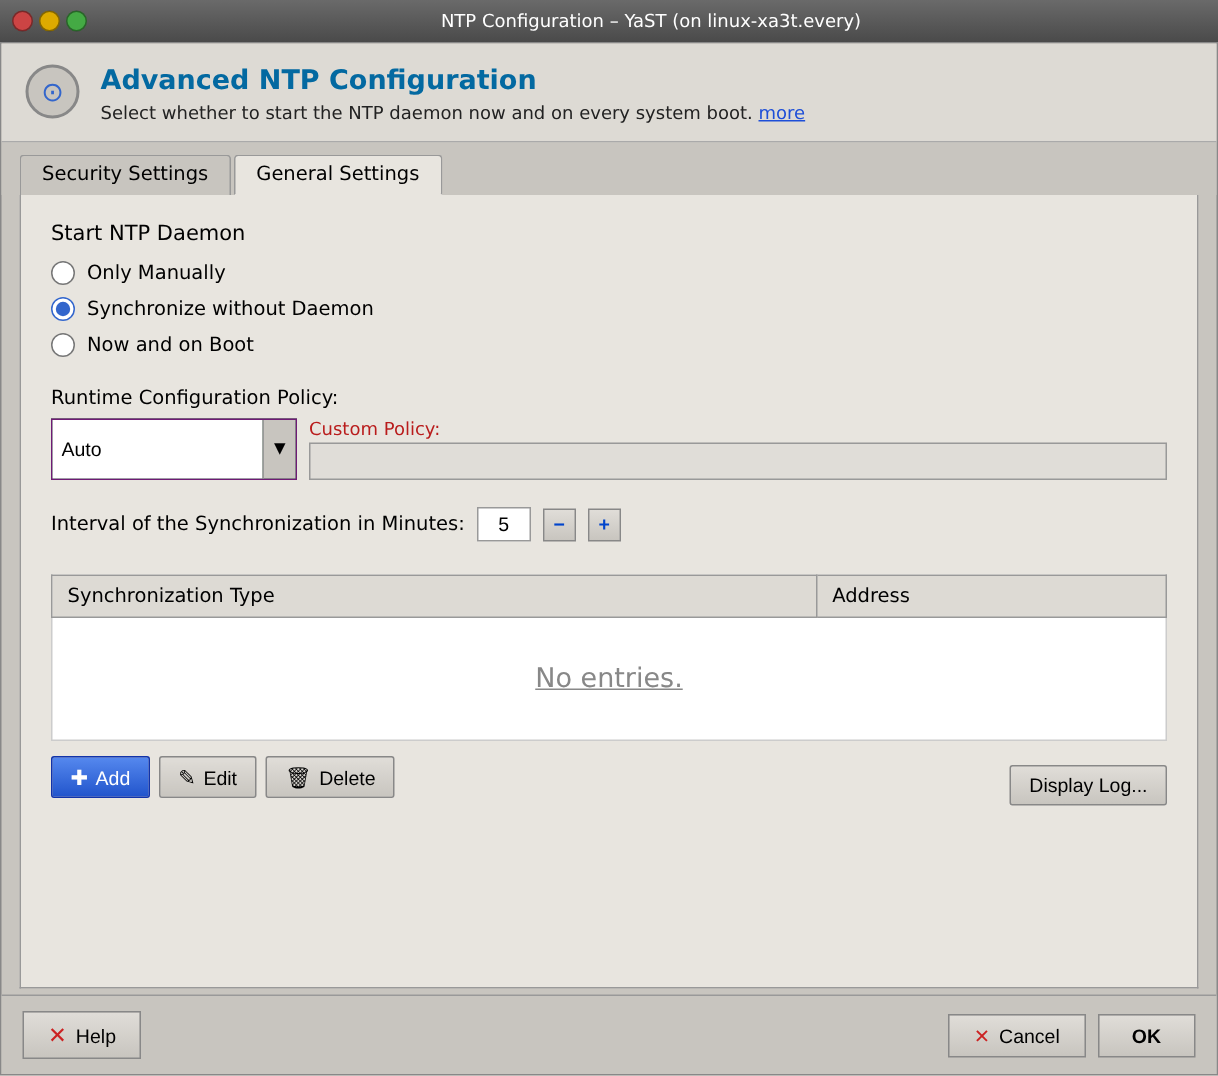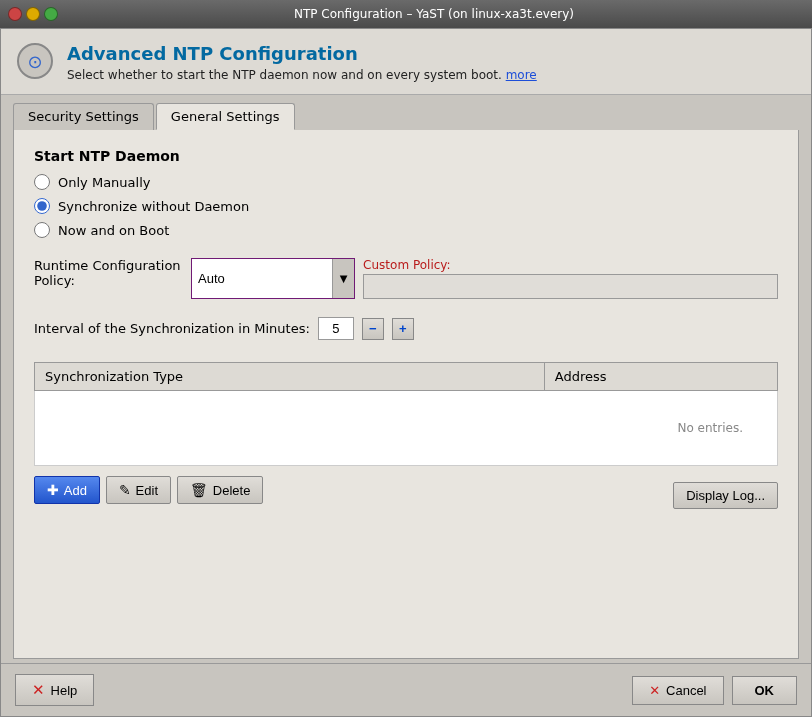--- a/index.html
+++ b/index.html
@@ -114,21 +114,21 @@
       background: #e8e5df;
       margin: 0 12px;
       border: 1px solid #999;
       border-top: none;
       padding: 18px 20px;
       overflow-y: auto;
     }
 
     
     .section-title {
-      font-weight: bold;
+      font-weight: normal;
       font-size: 14px;
       margin-bottom: 10px;
     }
 
     
     .radio-group {
       display: flex;
       flex-direction: column;
       gap: 8px;
       margin-bottom: 20px;
@@ -142,21 +142,21 @@
     .radio-item input[type="radio"] {
       width: 16px; height: 16px;
       accent-color: #3366cc;
       cursor: pointer;
     }
 
     
     .policy-row {
       display: flex;
       align-items: flex-start;
-      flex-direction: row;
+      flex-direction: column;
       gap: 6px;
       margin-bottom: 18px;
       justify-content: center;
     }
     .policy-label {
       font-size: 13px;
     }
     .policy-controls {
       display: flex;
       gap: 8px;
@@ -253,24 +253,25 @@
       text-align: left;
       font-weight: normal;
       font-size: 13px;
     }
     .sync-table td {
       border: 1px solid #ccc;
       padding: 6px 10px;
       font-size: 13px;
     }
     .no-entries {
-      text-align: right;
+      text-align: center;
       color: #888;
       padding: 24px;
-      font-size: 12px;
+      font-size: 18px;
+      text-decoration: underline;
     }
 
     
     .table-actions {
       display: flex;
       gap: 6px;
       margin-bottom: 10px;
     }
     .btn {
       display: flex;

